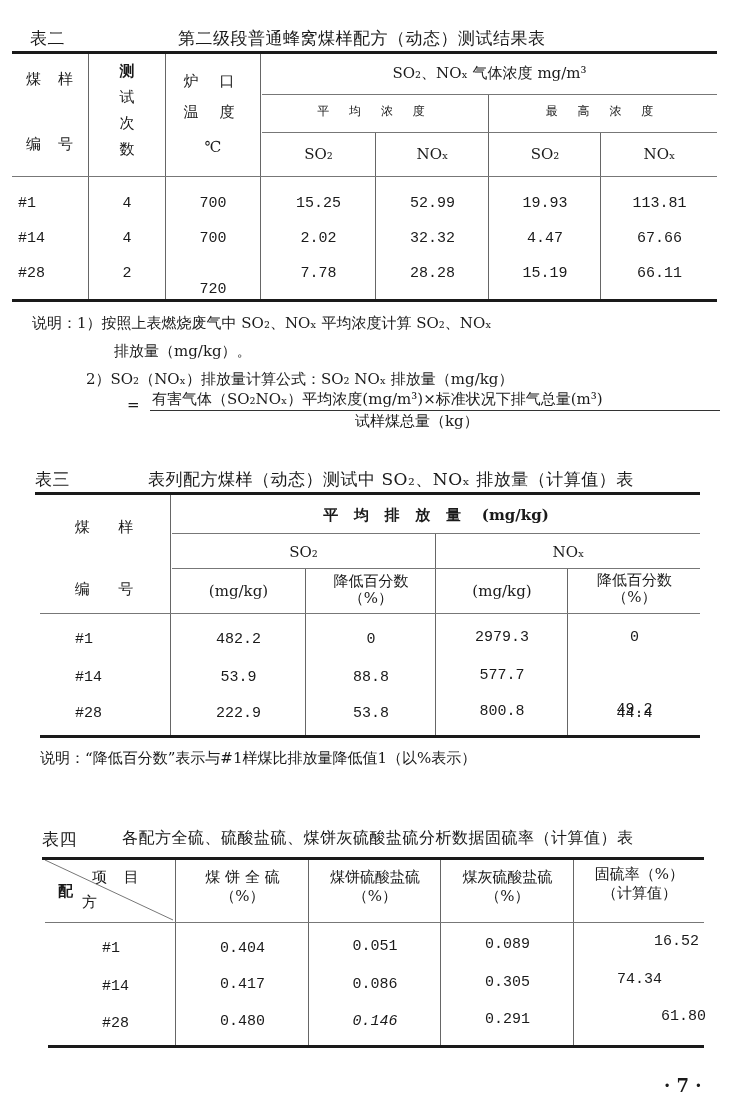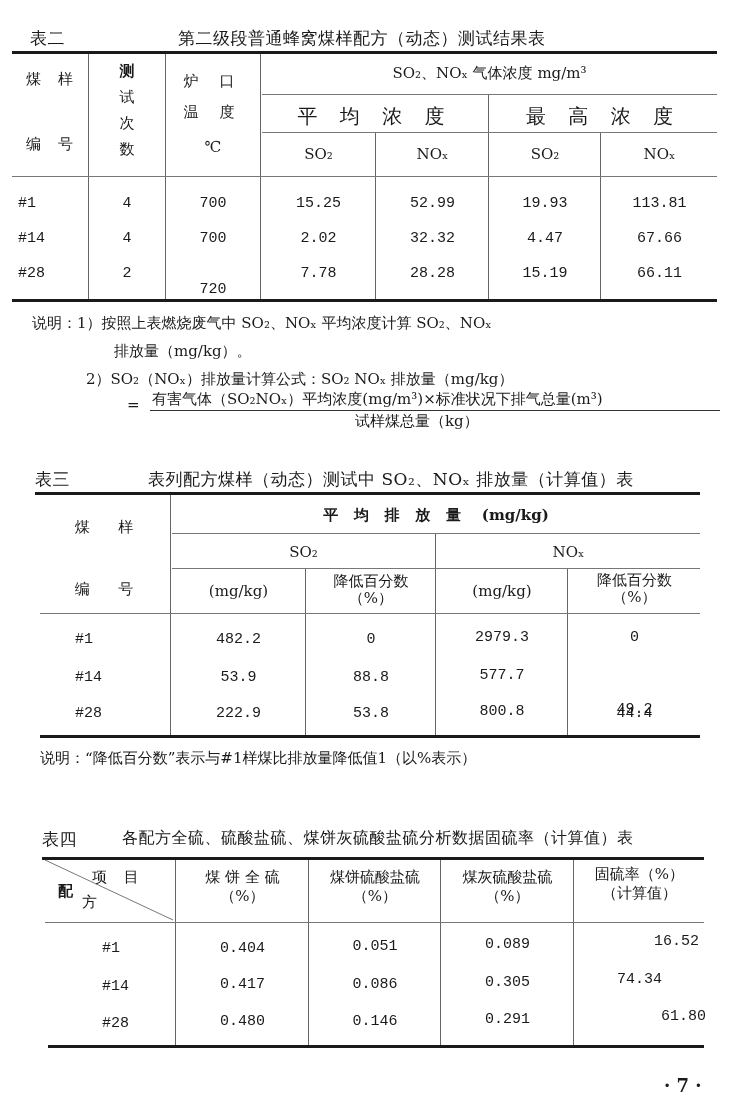--- a/index.html
+++ b/index.html
@@ -7,21 +7,21 @@
          font-family:"DejaVu Serif", "Liberation Serif", serif; color:#1a1a1a; }
   .abs { position:absolute; }
   .caption { font-size:17px; letter-spacing:0.5px; }
   .hline { position:absolute; background:#1a1a1a; }
   .thick { height:3px; }
   .thin { height:1px; background:#777; }
   .vline { position:absolute; width:1px; background:#666; }
   .cell { position:absolute; text-align:center; font-size:15px; }
   .num { font-family:"Liberation Mono", "DejaVu Sans Mono", monospace; font-size:15px; }
   .note { font-size:15px; }
-  .hdr { font-size:20px; letter-spacing:8px; }
+  .hdr { font-size:12px; letter-spacing:8px; }
 </style>
 </head>
 <body>
 
 <div>
   <span class="abs caption" style="left:30px;top:27px;">表二</span>
   <span class="abs caption" style="left:178px;top:27px;">第二级段普通蜂窝煤样配方（动态）测试结果表</span>
 </div>
 <div class="hline thick" style="left:12px;top:51px;width:705px;"></div>
 
@@ -202,20 +202,20 @@
   <div>
     <div class="cell num" style="left:102px;top:978px;width:40px;text-align:left;">#14</div>
     <div class="cell num" style="left:177px;top:976px;width:131px;">0.417</div>
     <div class="cell num" style="left:310px;top:976px;width:130px;">0.086</div>
     <div class="cell num" style="left:442px;top:974px;width:131px;">0.305</div>
     <div class="cell num" style="left:575px;top:971px;width:129px;">74.34</div>
   </div>
   <div>
     <div class="cell num" style="left:102px;top:1015px;width:40px;text-align:left;">#28</div>
     <div class="cell num" style="left:177px;top:1013px;width:131px;">0.480</div>
-    <div class="cell num" style="left:310px;top:1013px;width:130px;">0.146</div>
+    <div class="cell num" style="left:310px;top:1013px;width:130px;font-style:italic;">0.146</div>
     <div class="cell num" style="left:442px;top:1011px;width:131px;">0.291</div>
     <div class="cell num" style="left:575px;top:1008px;width:129px;margin-left:44px;">61.80</div>
   </div>
 </div>
 <div class="hline thick" style="left:48px;top:1045px;width:656px;"></div>
 
 <div class="abs" style="left:664px;top:1075px;font-size:18px;font-weight:bold;">· 7 ·</div>
 
 </body></html>

